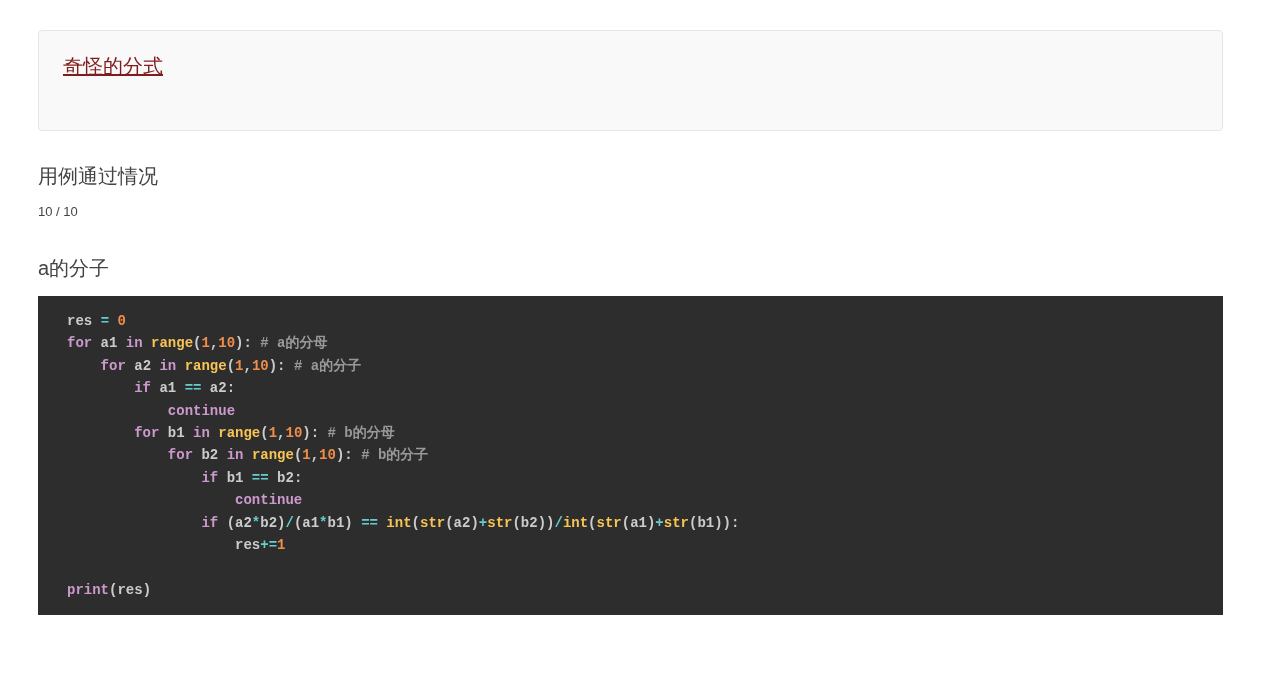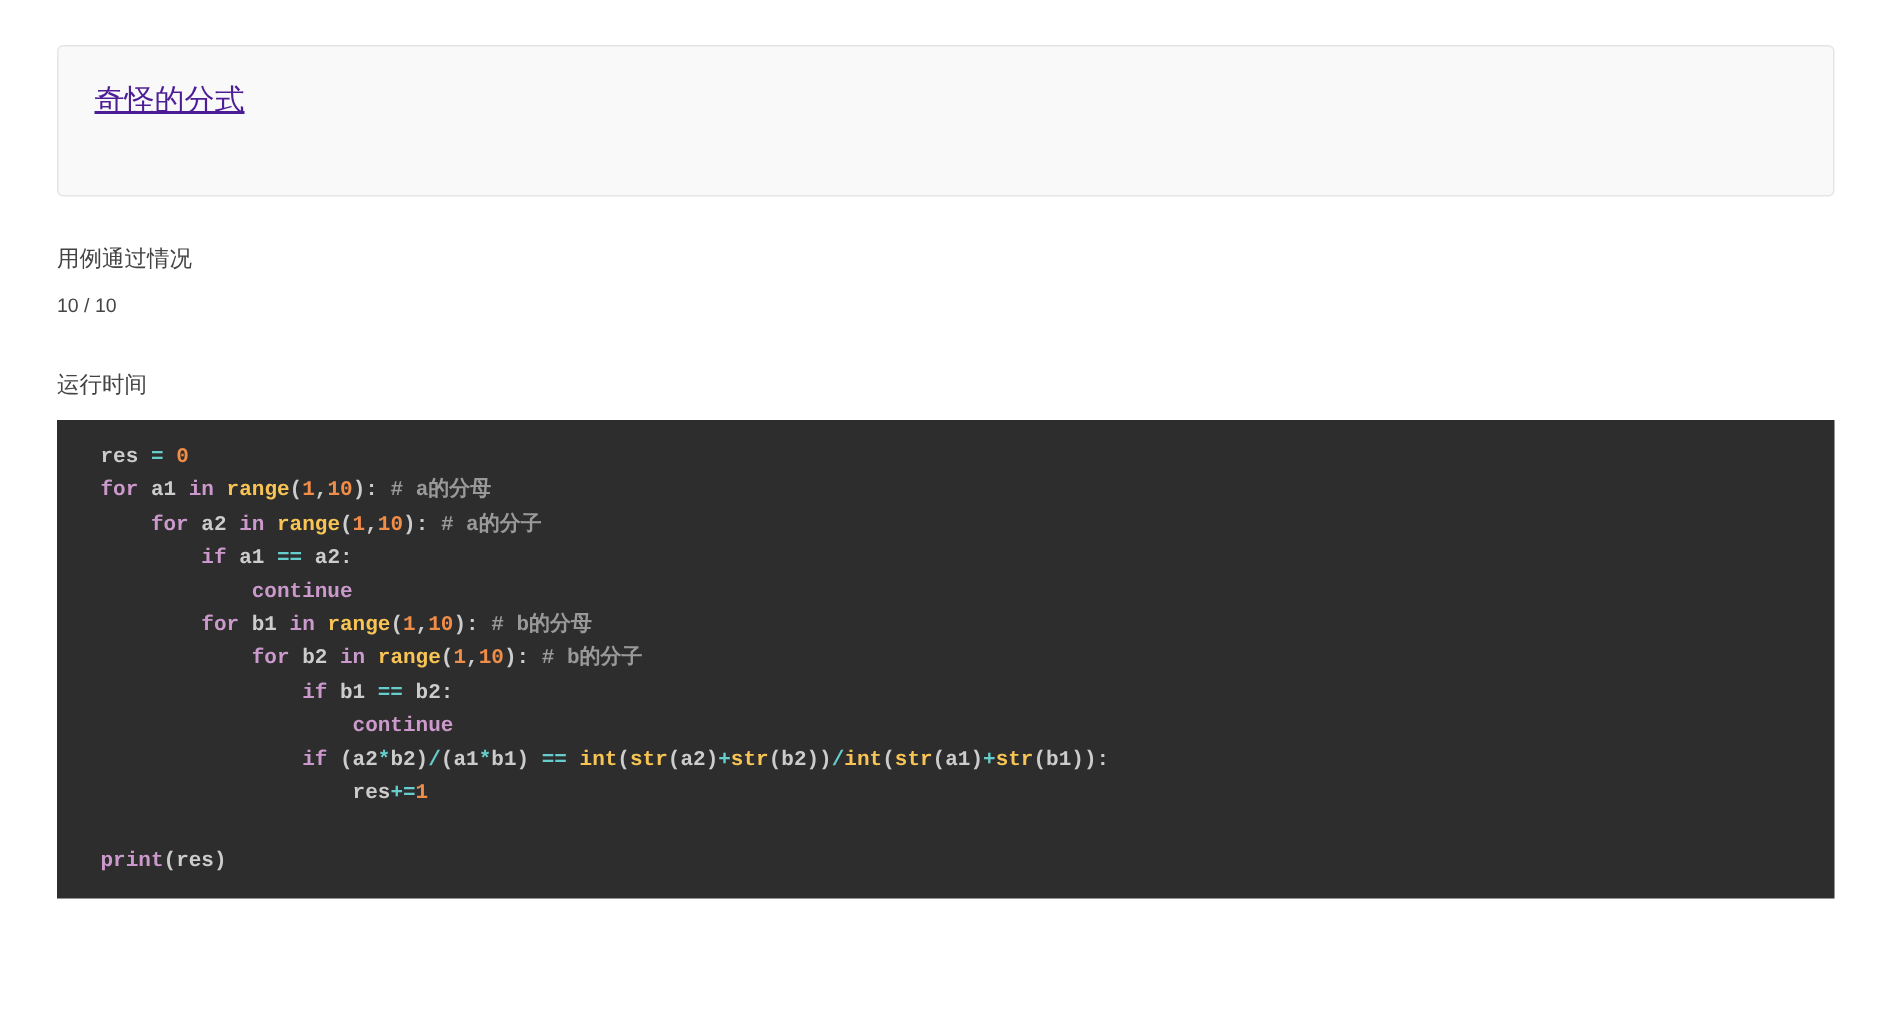--- a/index.html
+++ b/index.html
@@ -43,36 +43,36 @@
       font-weight: bold;
       font-size: 22px;
     }
     .status-text {
       color: #1abc9c;
       font-size: 32px;
       font-weight: 700;
       letter-spacing: 1px;
     }
     .problem-link {
-      color: #4c1d95;
+      color: #7f1d1d;
       font-size: 20px;
       text-decoration: underline;
       cursor: pointer;
     }
     .meta-row {
       display: flex;
       gap: 42px;
       color: #666;
       font-size: 15px;
     }
     .meta-item {
       white-space: nowrap;
     }
     .section-title {
-      font-size: 15px;
+      font-size: 20px;
       color: #444;
       margin-bottom: 14px;
       font-weight: normal;
     }
     .testcase-result {
       font-size: 13px;
       color: #444;
       margin-bottom: 36px;
     }
     .code-block {
@@ -99,21 +99,21 @@
 
 <div class="status-panel">
   <div class="status-header">
     <a class="problem-link">奇怪的分式</a>
   </div>
 </div>
 
 <div class="section-title">用例通过情况</div>
 <div class="testcase-result">10 / 10</div>
 
-<div class="section-title">运行时间</div>
+<div class="section-title">a的分子</div>
 <div class="code-block" id="code-block"><span class="tok-ident">res</span><span class="tok-ident"> </span><span class="tok-op">=</span><span class="tok-ident"> </span><span class="tok-num">0</span>
 <span class="tok-kw">for</span><span class="tok-ident"> a1 </span><span class="tok-kw">in</span><span class="tok-ident"> </span><span class="tok-func">range</span><span class="tok-punct">(</span><span class="tok-num">1</span><span class="tok-punct">,</span><span class="tok-num">10</span><span class="tok-punct">)</span><span class="tok-punct">:</span><span class="tok-ident"> </span><span class="tok-comment"># a的分母</span>
 <span class="tok-ident">    </span><span class="tok-kw">for</span><span class="tok-ident"> a2 </span><span class="tok-kw">in</span><span class="tok-ident"> </span><span class="tok-func">range</span><span class="tok-punct">(</span><span class="tok-num">1</span><span class="tok-punct">,</span><span class="tok-num">10</span><span class="tok-punct">)</span><span class="tok-punct">:</span><span class="tok-ident"> </span><span class="tok-comment"># a的分子</span>
 <span class="tok-ident">        </span><span class="tok-kw">if</span><span class="tok-ident"> a1 </span><span class="tok-op">==</span><span class="tok-ident"> a2</span><span class="tok-punct">:</span>
 <span class="tok-ident">            </span><span class="tok-kw">continue</span>
 <span class="tok-ident">        </span><span class="tok-kw">for</span><span class="tok-ident"> b1 </span><span class="tok-kw">in</span><span class="tok-ident"> </span><span class="tok-func">range</span><span class="tok-punct">(</span><span class="tok-num">1</span><span class="tok-punct">,</span><span class="tok-num">10</span><span class="tok-punct">)</span><span class="tok-punct">:</span><span class="tok-ident"> </span><span class="tok-comment"># b的分母</span>
 <span class="tok-ident">            </span><span class="tok-kw">for</span><span class="tok-ident"> b2 </span><span class="tok-kw">in</span><span class="tok-ident"> </span><span class="tok-func">range</span><span class="tok-punct">(</span><span class="tok-num">1</span><span class="tok-punct">,</span><span class="tok-num">10</span><span class="tok-punct">)</span><span class="tok-punct">:</span><span class="tok-ident"> </span><span class="tok-comment"># b的分子</span>
 <span class="tok-ident">                </span><span class="tok-kw">if</span><span class="tok-ident"> b1 </span><span class="tok-op">==</span><span class="tok-ident"> b2</span><span class="tok-punct">:</span>
 <span class="tok-ident">                    </span><span class="tok-kw">continue</span>
 <span class="tok-ident">                </span><span class="tok-kw">if</span><span class="tok-ident"> </span><span class="tok-punct">(</span><span class="tok-ident">a2</span><span class="tok-op">*</span><span class="tok-ident">b2</span><span class="tok-punct">)</span><span class="tok-op">/</span><span class="tok-punct">(</span><span class="tok-ident">a1</span><span class="tok-op">*</span><span class="tok-ident">b1</span><span class="tok-punct">)</span><span class="tok-ident"> </span><span class="tok-op">==</span><span class="tok-ident"> </span><span class="tok-func">int</span><span class="tok-punct">(</span><span class="tok-func">str</span><span class="tok-punct">(</span><span class="tok-ident">a2</span><span class="tok-punct">)</span><span class="tok-op">+</span><span class="tok-func">str</span><span class="tok-punct">(</span><span class="tok-ident">b2</span><span class="tok-punct">)</span><span class="tok-punct">)</span><span class="tok-op">/</span><span class="tok-func">int</span><span class="tok-punct">(</span><span class="tok-func">str</span><span class="tok-punct">(</span><span class="tok-ident">a1</span><span class="tok-punct">)</span><span class="tok-op">+</span><span class="tok-func">str</span><span class="tok-punct">(</span><span class="tok-ident">b1</span><span class="tok-punct">)</span><span class="tok-punct">)</span><span class="tok-punct">:</span>

